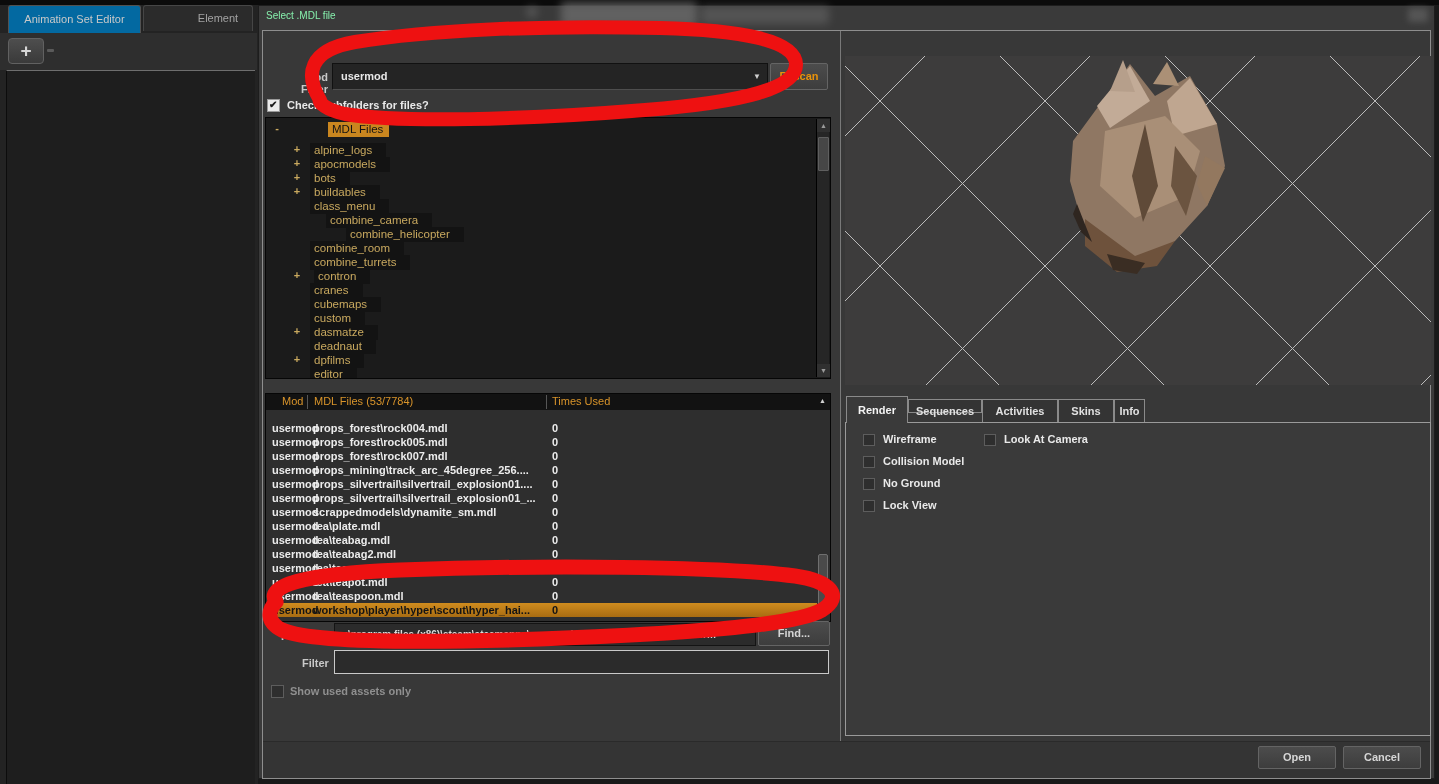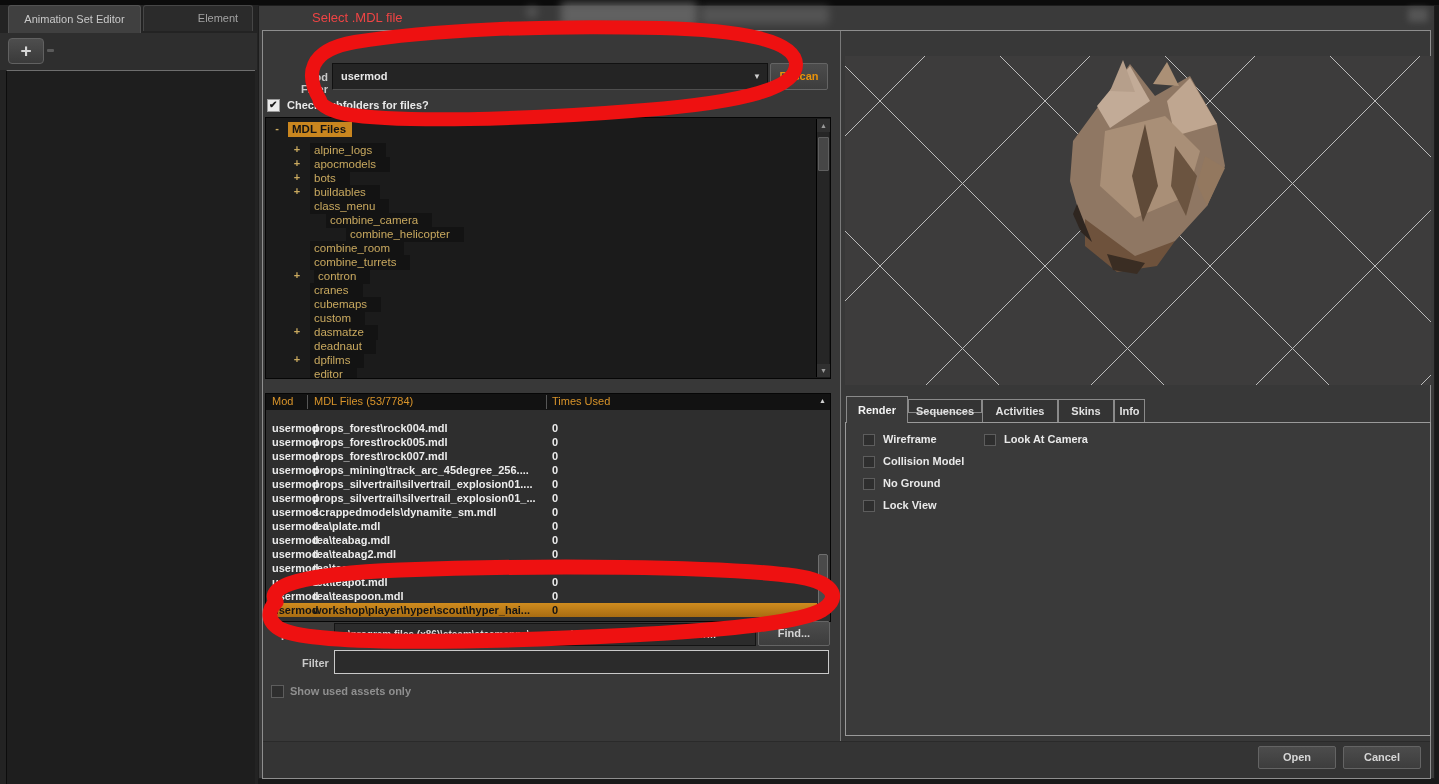--- a/index.html
+++ b/index.html
@@ -5,33 +5,33 @@
   html,body{margin:0;padding:0;background:#0e0e0e;}
   *{box-sizing:border-box;}
   .screen{position:relative;width:1439px;height:784px;overflow:hidden;
     background:#191919;font-family:"Liberation Sans",sans-serif;color:#ddd;}
   .abs{position:absolute;}
 
   
   .topstrip{left:0;top:0;width:1439px;height:5px;background:#0b0b0b;}
   .lw-bg{left:0;top:5px;width:258px;height:779px;background:#232323;}
   .lw-tab{height:28px;border:1px solid #525252;border-bottom:none;border-radius:3px 3px 0 0;
-    font-size:11px;text-align:center;line-height:27px;color:#c9c9c9;background:#404040;}
+    font-size:11px;text-align:center;line-height:27px;color:#c9c9c9;background:#0369a1;}
   .lw-tab.inactive{background:#2b2b2b;color:#a3a3a3;border-color:#464646;height:26px;line-height:25px;padding-left:40px;}
   .lw-toolbar{left:0;top:33px;width:257px;height:37px;background:#2e2e2e;}
   .plus-btn{left:8px;top:38px;width:36px;height:26px;border:1px solid #616161;border-radius:4px;
     background:linear-gradient(#4e4e4e,#3a3a3a);color:#d6d6d6;font-size:19px;font-weight:bold;
     text-align:center;line-height:23px;}
   .plus-grip{left:47px;top:49px;width:7px;height:3px;background:#5a5a5a;border-radius:1px;}
   .lw-panel{left:6px;top:70px;width:249px;height:714px;background:#1e1e1e;
     border-top:1px solid #6e6e6e;border-left:1px solid #0c0c0c;}
 
   
   .dialog{left:258px;top:5px;width:1177px;height:774px;background:#3a3a3a;border:1px solid #1d1d1d;}
-  .dlg-title{left:266px;top:10px;font-size:13px;color:#ef4444;margin-left:46px;}
+  .dlg-title{left:266px;top:10px;font-size:10px;color:#86efac;}
   .blurtab{background:#6e6e6e;border-radius:3px;filter:blur(4px);opacity:.75;}
   .close-blob{left:1408px;top:8px;width:20px;height:14px;background:#5c5c5c;border-radius:3px;filter:blur(3px);opacity:.8;}
   .frame{left:262px;top:30px;width:1169px;height:749px;border:1px solid #8e8e8e;background:#383838;}
   .vdivider{left:840px;top:31px;width:1px;height:747px;background:#8a8a8a;opacity:.8;}
 
   .fld-label{font-size:11px;font-weight:bold;color:#c9c9c9;}
   .dropdown{left:332px;top:63px;width:436px;height:27px;background:#242424;
     border:1px solid #111;border-bottom-color:#4e4e4e;}
   .dropdown .val{position:absolute;left:8px;top:6px;font-size:11px;font-weight:bold;color:#e8e8e8;}
   .dropdown .arrow{position:absolute;right:6px;top:8px;font-size:8px;color:#cfcfcf;}
@@ -43,21 +43,21 @@
   .cb-box.lit{background:#ececec;border-color:#9a9a9a;}
   .cb-box .mark{position:absolute;left:1px;top:-1px;font-size:10px;color:#1b1b1b;font-weight:bold;}
   .cb-label{font-size:11px;font-weight:bold;color:#e9e9e9;}
 
   
   .tree{left:265px;top:117px;width:566px;height:262px;background:#1b1b1b;border:1px solid #060606;overflow:hidden;}
   .tree-row{position:absolute;height:14px;white-space:nowrap;}
   .tree-exp{position:absolute;font-size:11px;font-weight:bold;color:var(--tree-text);width:10px;text-align:center;}
   .tree-chip{position:absolute;font-size:11.5px;color:var(--tree-text);background:#131313;
     padding:0 14px 1px 4px;line-height:14px;}
-  .tree-chip.selected{background:var(--selection);color:#141414;font-weight:bold;padding-right:6px;}
+  .tree-chip.selected{background:var(--selection);color:#141414;font-weight:normal;padding-right:6px;margin-left:40px;}
   .sbar{position:absolute;right:1px;top:1px;bottom:1px;width:13px;background:#262626;border-left:1px solid #000;}
   .sbar .btn-u,.sbar .btn-d{position:absolute;left:0;width:13px;height:13px;color:#9a9a9a;font-size:7px;
     text-align:center;line-height:13px;background:#303030;}
   .sbar .btn-d{bottom:0;}
   .sbar .thumb{position:absolute;left:1px;width:11px;background:#464646;border:1px solid #5f5f5f;border-radius:1px;}
 
   
   .mdltable{left:265px;top:393px;width:566px;height:229px;background:#2e2e2e;border:1px solid #060606;overflow:hidden;}
   .thead{position:absolute;left:0;top:0;right:0;height:16px;background:#121212;}
   .thead .hcell{position:absolute;top:1px;font-size:11px;color:var(--accent);}
@@ -193,21 +193,21 @@
       </div>
     <div class="sbar">
       <div class="btn-u">▲</div>
       <div class="thumb" style="top:18px;height:34px;"></div>
       <div class="btn-d">▼</div>
     </div>
   </div>
 
   <div class="abs mdltable">
     <div class="thead">
-      <span class="hcell" style="left:6px;text-align:center;">Mod</span>
+      <span class="hcell" style="left:16px;text-align:center;">Mod</span>
       <div class="hsep" style="left:41px;"></div>
       <span class="hcell" style="left:48px;">MDL Files (53/7784)</span>
       <div class="hsep" style="left:280px;"></div>
       <span class="hcell" style="left:286px;">Times Used</span>
       <span class="sorticon">▲</span>
     </div>
     <div class="trows" id="table-rows">
         <div class="trow">
           <span class="c-mod">usermod</span>
           <span class="c-file">props_forest\rock004.mdl</span>

